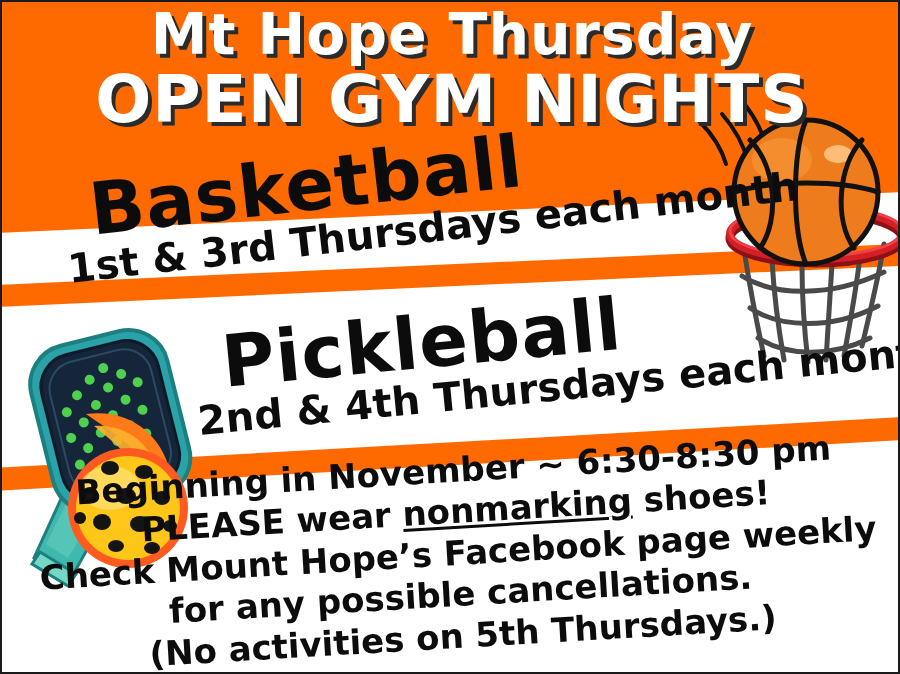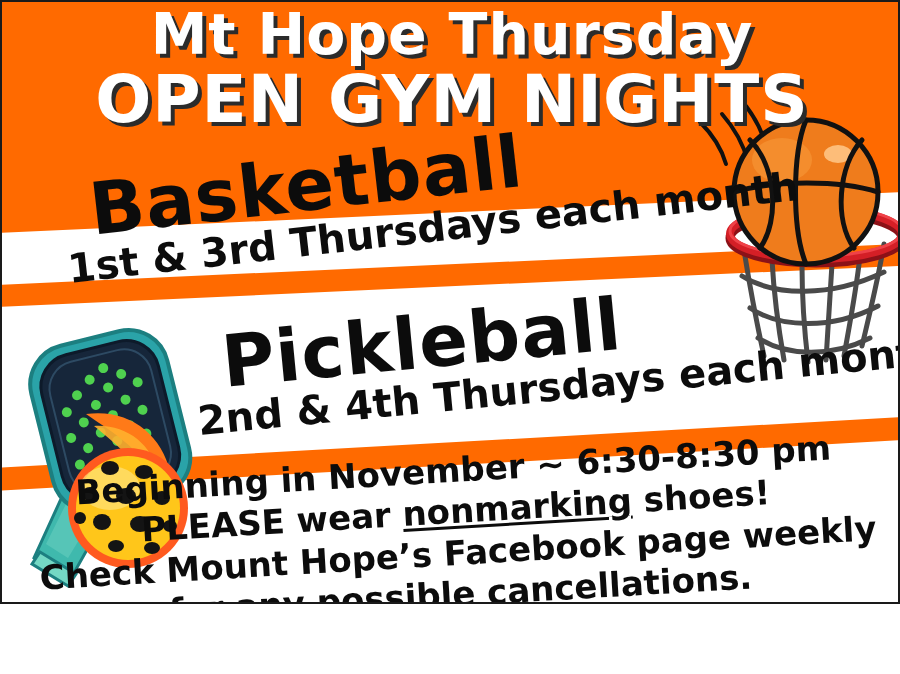--- a/index.html
+++ b/index.html
@@ -1,21 +1,21 @@
 <!DOCTYPE html>
 <html><head>
 <meta charset="utf-8">
 <title>Mt Hope Thursday Open Gym Nights</title>
 <style>
   html,body{margin:0;padding:0;background:#ffffff;}
   body{font-family:"DejaVu Sans",sans-serif;}
 
   #flyer{
     position:relative;
-    width:900px;height:604px;
+    width:900px;height:674px;
     overflow:hidden;
     background:#ffffff;
     box-sizing:border-box;
     border:2px solid #1a1a1a;
     padding-left:17px;
   }
 
   
   .band{position:absolute;left:-80px;width:1070px;background:#ff6a00;}
 

